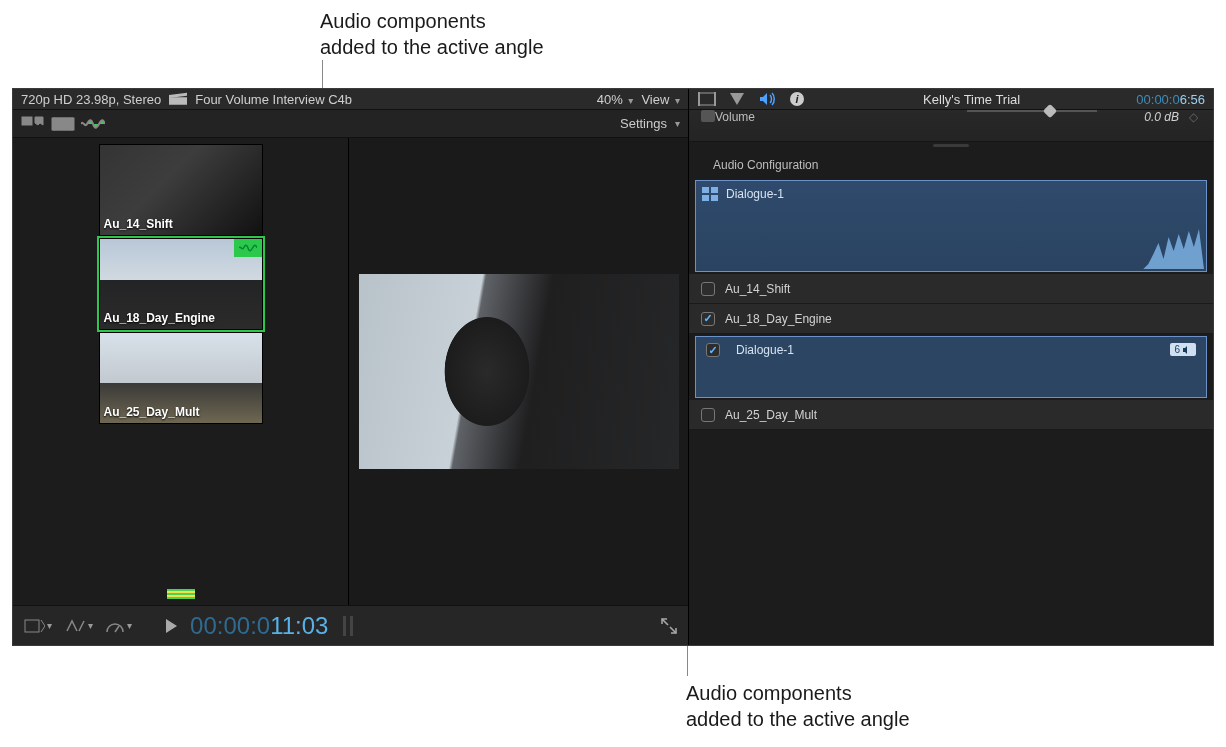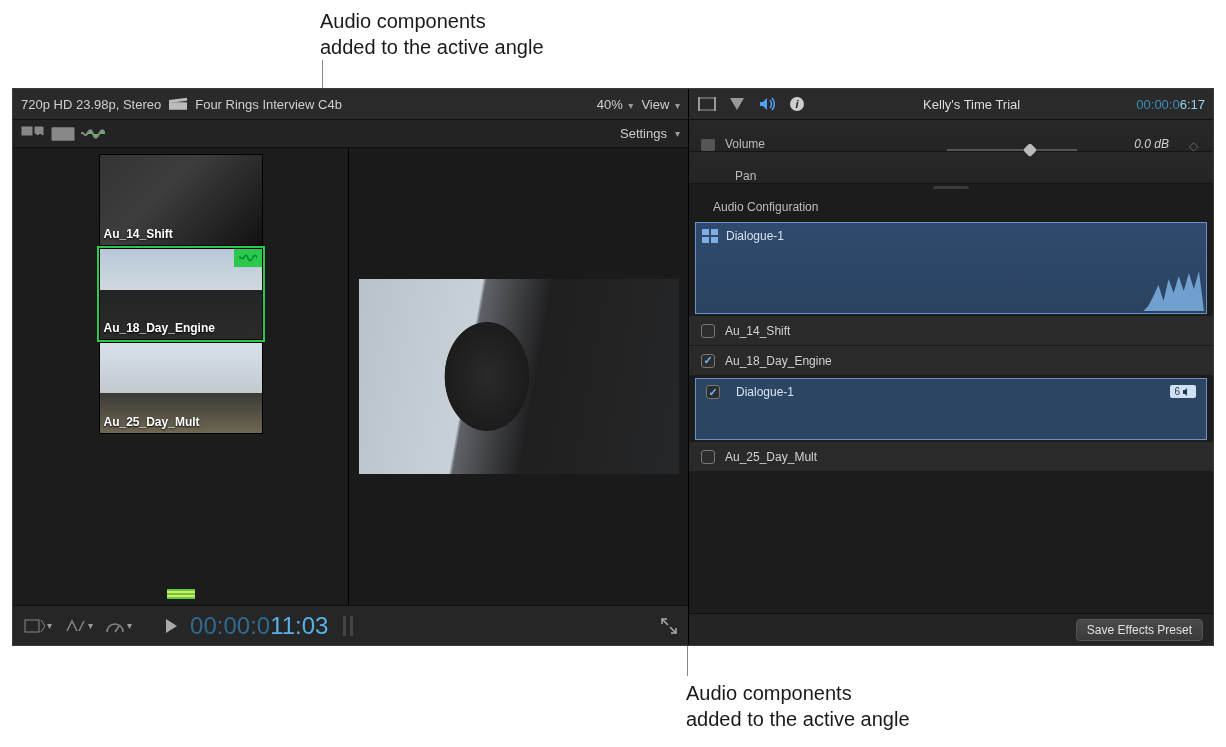--- a/index.html
+++ b/index.html
@@ -41,21 +41,21 @@
   width: 1202px;
   height: 558px;
   background: #1c1c1c;
   border: 1px solid #3a3a3a;
   display: flex;
 }
 .left-pane { width: 676px; display: flex; flex-direction: column; border-right: 1px solid #000; }
 .right-pane { flex: 1; display: flex; flex-direction: column; }
 
 .top-bar {
-  height: 31px;
+  height: 21px;
   background: #2a2a2a;
   border-bottom: 1px solid #111;
   display: flex;
   align-items: center;
   padding: 9px 8px;
   color: #cfcfcf;
   font-size: 13px;
   gap: 8px;
 }
 .top-bar.right { justify-content: space-between; }
@@ -182,23 +182,23 @@
 
 .insp-tabs { display: flex; align-items: center; gap: 10px; }
 .insp-tabs .tab { width: 20px; height: 20px; display: flex; align-items: center; justify-content: center; }
 .insp-tabs svg { fill: #999; }
 .insp-tabs .active svg { fill: #4ea2ff; }
 .insp-title { flex: 1; text-align: center; color: #ddd; font-size: 13px; }
 
 .insp-row {
   height: 32px;
   display: flex;
-  align-items: flex-end;
+  align-items: flex-start;
   padding: 0 12px;
-  gap: 10px;
+  gap: 0;
   font-size: 12px;
   color: #bdbdbd;
   background: linear-gradient(to bottom,#282828,#242424);
   border-bottom: 1px solid #151515;
 }
 .insp-row.header { color: #d6d6d6; font-weight: 500; }
 .insp-row .sq { width: 14px; height: 12px; background: #555; border-radius: 2px; }
 .vol-slider {
   width: 130px; height: 2px; background: #555; position: relative; margin-left: auto;
 }
@@ -292,21 +292,21 @@
 
   <div class="left-pane">
     <div class="top-bar">
       <span>720p HD 23.98p, Stereo</span>
       <span class="clapper-icon">
         <svg viewBox="0 0 24 18">
             <path d="M0 5l24-3v4L0 9z"></path>
             <rect x="0" y="8" width="24" height="10"></rect>
           </svg>
       </span>
-      <span>Four Rings Interview C4b</span>
+      <span>Four Volume Interview C4b</span>
       <span class="zoom">
         <span>40%</span>
         <span class="chev">▾</span>
       </span>
       <span>
         <span>View</span>
         <span class="chev">▾</span>
       </span>
     </div>
 
@@ -435,37 +435,33 @@
         </span>
         <span class="tab">
           <svg width="16" height="16" viewBox="0 0 16 16">
               <circle cx="8" cy="8" r="7" fill="#ccc"></circle>
               <text x="8" y="12" text-anchor="middle" font-size="11" font-style="italic" font-weight="bold" fill="#222">i</text>
             </svg>
         </span>
       </div>
       <span class="insp-title">Kelly's Time Trial</span>
       <span class="timecode-right">
-        <span>00:00:0</span><span class="bright">6:17</span>
+        <span>00:00:0</span><span class="bright">6:56</span>
       </span>
     </div>
 
     <div class="insp-row">
       <span class="sq"></span>
       <span>Volume</span>
       <div class="vol-slider">
           <div class="knob"></div>
         </div>
       <span class="vol-readout">0.0  dB</span>
       <span class="vol-kf">◇</span>
     </div>
-    <div class="insp-row">
-      <span style="width:14px"></span>
-      <span style="margin-left:10px">Pan</span>
-    </div>
 
     <div class="divider-grab"></div>
 
     <div class="cfg-section">Audio Configuration</div>
 
     <div class="dialogue-block">
       <span class="grid-ic">
         <svg width="16" height="14" viewBox="0 0 16 14">
             <rect x="0" y="0" width="7" height="6" fill="#7eb0e6"></rect>
             <rect x="9" y="0" width="7" height="6" fill="#7eb0e6"></rect>
@@ -499,17 +495,14 @@
             <path d="M1 2h2l2-2v8l-2-2H1z" fill="#1a3a5a"></path>
           </svg>
       </span>
     </div>
 
     <div class="ac-row">
       <span class="checkbox"></span>
       <span>Au_25_Day_Mult</span>
     </div>
 
-    <div class="insp-footer">
-      <button class="save-btn">Save Effects Preset</button>
-    </div>
   </div>
 </div>
 
 </body></html>

